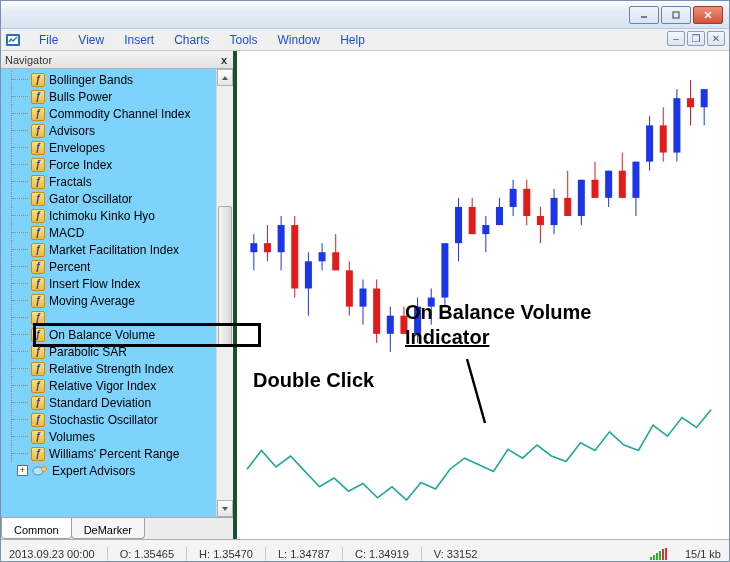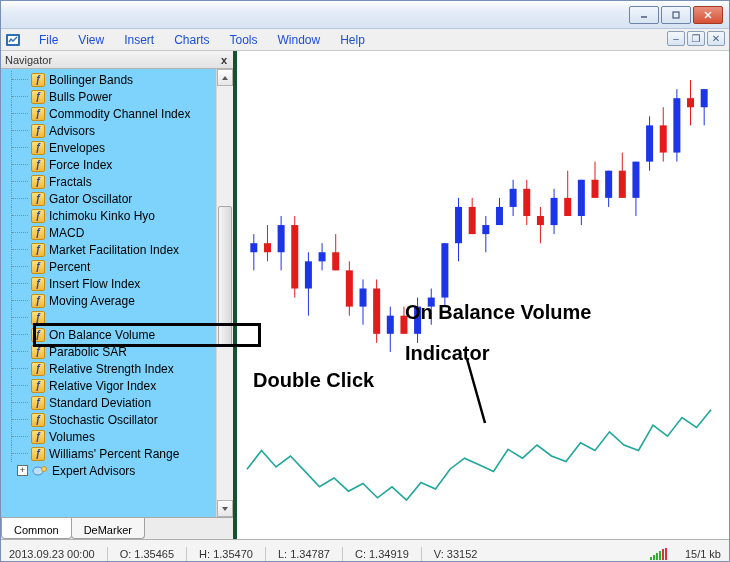--- a/index.html
+++ b/index.html
@@ -539,21 +539,21 @@
         <rect x="436.38235294117646" y="47.187500000000995" width="7" height="54.375" fill="#1c35e8"></rect>
         <line x1="453.52941176470586" y1="29.062500000001" x2="453.52941176470586" y2="74.375" stroke="#e21b1b" stroke-width="1"></line>
         <rect x="450.02941176470586" y="47.187500000000995" width="7" height="9.062499999999005" fill="#e21b1b"></rect>
         <line x1="467.17647058823525" y1="38.125" x2="467.17647058823525" y2="74.375" stroke="#1c35e8" stroke-width="1"></line>
         <rect x="463.67647058823525" y="38.125" width="7" height="18.125" fill="#1c35e8"></rect>
         <path d="M10.0 418.2 L24.5 399.5 L39.0 416.0 L53.5 405.0 L68.0 420.4 L82.5 435.8 L97.0 427.0 L111.5 440.2 L126.0 432.5 L140.5 446.8 L155.0 435.8 L169.5 449.0 L184.0 431.4 L198.5 438.0 L213.0 418.2 L227.5 407.2 L242.0 413.8 L256.5 420.4 L271.0 398.4 L285.5 407.2 L300.0 394.0 L314.5 405.0 L329.0 410.5 L343.5 391.8 L358.0 399.5 L372.5 380.8 L387.0 394.0 L401.5 399.5 L416.0 374.2 L430.5 385.2 L445.0 366.5 L459.5 376.4 L474.0 358.8 " fill="none" stroke="#1fa799" stroke-width="1.6"></path>
         <line x1="230" y1="308" x2="248" y2="372" stroke="#000" stroke-width="2.5"></line>
       </svg>
     <div class="annot" style="left:16px; top:318px;">Double Click</div>
     <div class="annot" style="left:168px; top:250px;">On Balance Volume</div>
-    <div class="annot" style="left:168px; top:291px;">Indicator</div>
+    <div class="annot" style="left:168px; top:275px;text-decoration:underline;">Indicator</div>
   </div>
 </div>
 
 <div class="highlight-box" id="hl-box" style="left: 32px; top: 322px; width: 228px; height: 24px;"></div>
 
 <div class="status-bar">
   <span class="status-seg">2013.09.23 00:00</span>
   <span class="sep"></span>
   <span class="status-seg">
     <span>O:</span> <span>1.35465</span>

